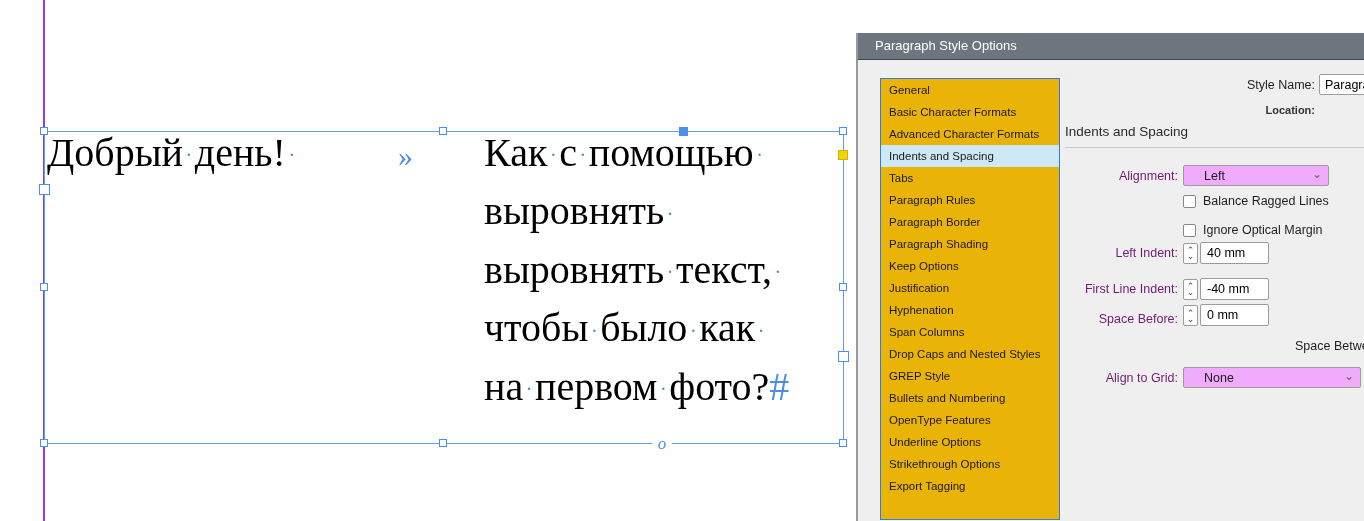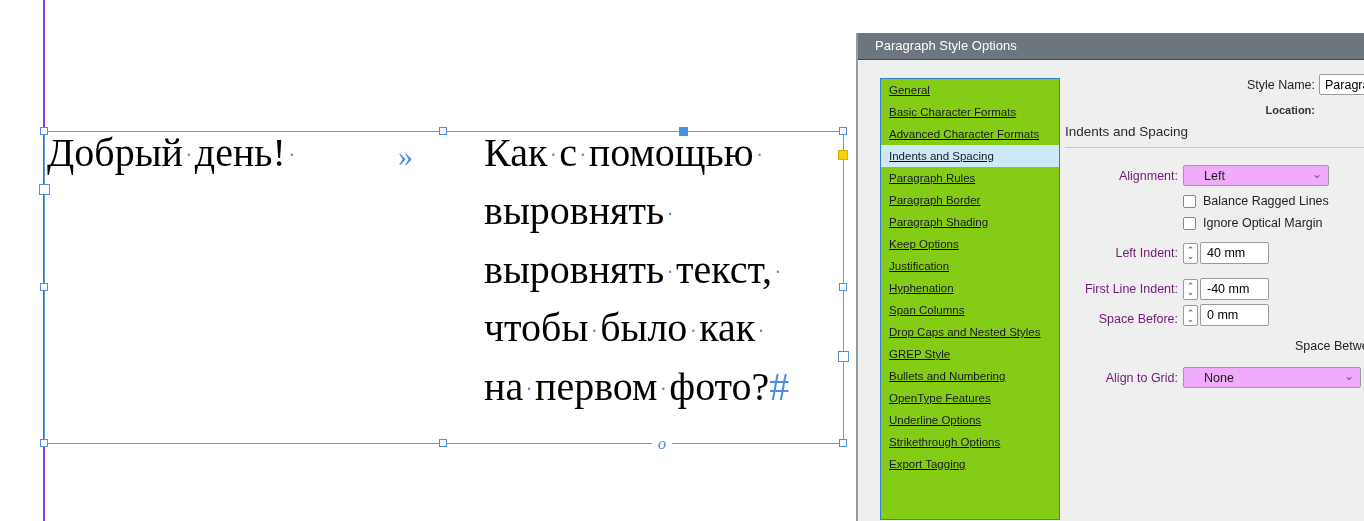--- a/index.html
+++ b/index.html
@@ -30,21 +30,21 @@
            font-size:17px; line-height:14px; text-align:center; }
 
   
   .dialog { position:absolute; left:856px; top:33px; width:508px; height:488px;
             background:#efefef; border-left:2px solid #97999c; }
   .titlebar { height:27px; background:#6d767e; border-bottom:1px solid #40464d;
               color:#fff; font-size:13px; line-height:26px; padding-left:17px; }
   .dbody { position:relative; width:100%; height:461px; overflow:hidden; }
 
   .sidebar { position:absolute; left:22px; top:18px; width:180px; height:442px;
-             background:#84cc16; border:1px solid #2f7fd6; overflow:hidden;text-decoration:underline; }
+             background:#eab308; border:1px solid #2f7fd6; overflow:hidden; }
   .sidebar .item { height:22px; line-height:22px; padding-left:8px; font-size:11.5px;
                    color:#1a1a1a; white-space:nowrap; }
   .sidebar .item.selected { background:#cde8f7; }
 
   .lbl { font-size:12.5px; color:#1e1e1e; }
   .rowsn { position:absolute; left:330px; top:18px; width:127px; text-align:right; }
   .sn-input { position:absolute; left:461px; top:14px; width:120px; height:21px;
               border:1px solid #9b9b9b; border-radius:2px; background:#fff;
               font-size:12.5px; padding:0 5px; font-family:"Liberation Sans", sans-serif; }
   .loc { position:absolute; left:370px; top:44px; width:87px; text-align:right;
@@ -114,20 +114,21 @@
     <div class="titlebar">
       <span>Paragraph Style Options</span>
     </div>
     <div class="dbody">
 
       <div class="sidebar" id="sidebar">
           <div class="item">General</div>
           <div class="item">Basic Character Formats</div>
           <div class="item">Advanced Character Formats</div>
           <div class="item selected">Indents and Spacing</div>
+          <div class="item">Tabs</div>
           <div class="item">Paragraph Rules</div>
           <div class="item">Paragraph Border</div>
           <div class="item">Paragraph Shading</div>
           <div class="item">Keep Options</div>
           <div class="item">Justification</div>
           <div class="item">Hyphenation</div>
           <div class="item">Span Columns</div>
           <div class="item">Drop Caps and Nested Styles</div>
           <div class="item">GREP Style</div>
           <div class="item">Bullets and Numbering</div>
@@ -149,21 +150,21 @@
         <div class="dropdown dd-align">
           <span>Left</span>
           <span class="chev">⌄</span>
         </div>
       </div>
 
       <div class="cbrow" style="top:134px;">
         <span class="cb"></span>
         <span class="cblabel">Balance Ragged Lines</span>
       </div>
-      <div class="cbrow" style="top:156px;">
+      <div class="cbrow" style="top:163px;">
         <span class="cb"></span>
         <span class="cblabel">Ignore Optical Margin</span>
       </div>
 
       <div class="frow" style="top:182px;">
         <div class="flabel">Left Indent:</div>
         <div class="stepper">
           <span>⌃</span>
           <span>⌄</span>
         </div>

